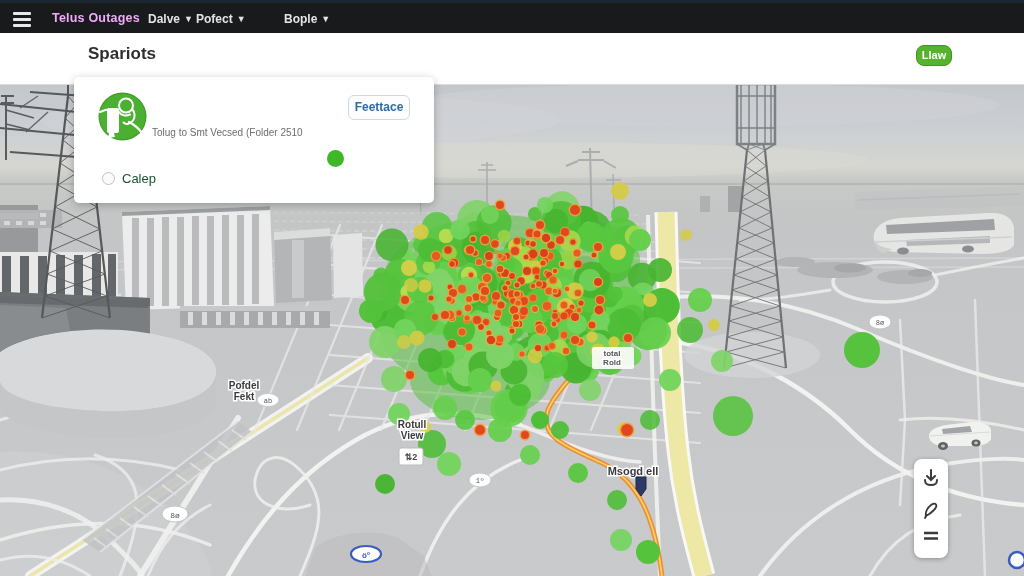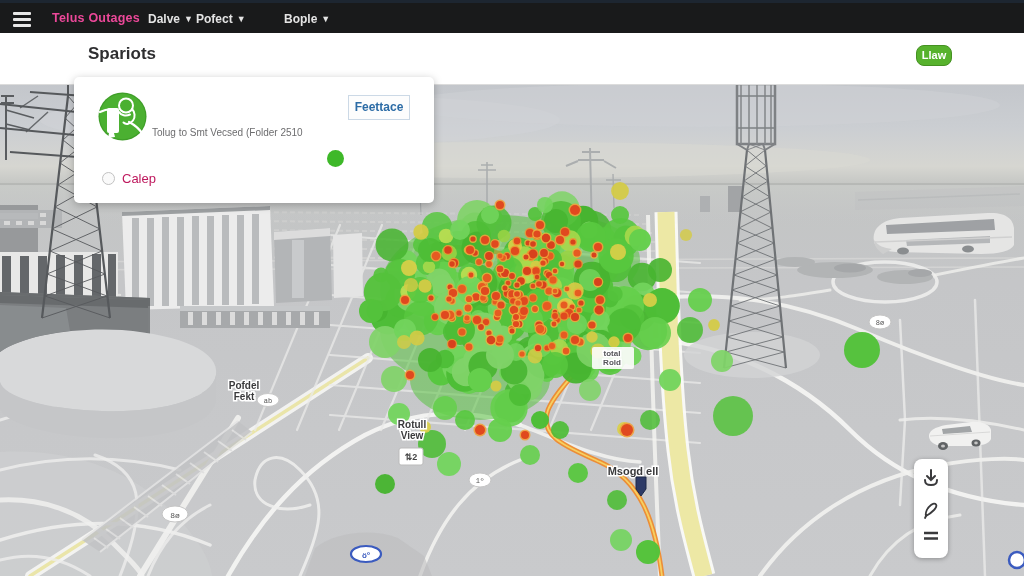--- a/index.html
+++ b/index.html
@@ -1,32 +1,32 @@
 <!DOCTYPE html>
 <html><head><meta charset="utf-8">
 <style>
 * { margin:0; padding:0; box-sizing:border-box; }
 html,body { width:1024px; height:576px; overflow:hidden; font-family:"Liberation Sans", sans-serif; background:#c6c7c9; }
 .topbar { position:absolute; left:0; top:0; width:1024px; height:33px; background:#191a1b; border-top:3px solid #1d2631; }
 .burger { position:absolute; left:13px; top:9px; width:18px; height:15px; }
 .burger span { display:block; height:3px; background:#e8e8e8; margin-bottom:3px; border-radius:1px; }
-.brand { position:absolute; left:52px; top:8px; color:#ec4899; font-size:12.5px; font-weight:700; letter-spacing:0.2px; }
+.brand { position:absolute; left:52px; top:8px; color:#f0abfc; font-size:12.5px; font-weight:700; letter-spacing:0.2px; }
 .nav { position:absolute; top:9px; color:#e4e4e4; font-size:12px; font-weight:700; }
 .nav .car { font-size:9px; position:relative; top:-1px; margin-left:4px; }
 .subbar { position:absolute; left:0; top:33px; width:1024px; height:52px; background:#ffffff; border-bottom:1px solid #dcdcdc; }
 .title { position:absolute; left:88px; top:11px; font-size:17px; font-weight:700; color:#2e2e30; }
 .llaw { position:absolute; left:916px; top:12px; width:36px; height:21px; background:#57b22d; border:1px solid #459122; border-radius:8px; color:#fff; font-size:11px; font-weight:700; text-align:center; line-height:19px; }
 .card { position:absolute; left:74px; top:77px; width:360px; height:126px; background:#ffffff; border-radius:5px; box-shadow:0 2px 8px rgba(0,0,0,0.25); }
 .avatar { position:absolute; left:24px; top:15px; width:49px; height:49px; }
 .ctitle { position:absolute; left:78px; top:17px; font-size:17px; font-weight:700; color:#2c2c2e; }
 .csub { position:absolute; left:78px; top:50px; font-size:10px; color:#6d6d6f; }
-.fbtn { position:absolute; left:274px; top:18px; width:62px; height:25px; background:#fdfdfd; border:1px solid #ccd9e6; border-radius:0; color:#2d6ca6; font-size:12px; font-weight:700; text-align:center; line-height:23px; }
+.fbtn { position:absolute; left:274px; top:18px; width:62px; height:25px; background:#fdfdfd; border:1px solid #ccd9e6; border-radius:6px; color:#2d6ca6; font-size:12px; font-weight:700; text-align:center; line-height:23px; }
 .cbody { position:absolute; left:26px; top:71px; font-size:12.5px; color:#3a3a3c; letter-spacing:0.1px; }
 .gdot { position:absolute; left:253px; top:73px; width:17px; height:17px; border-radius:50%; background:#3eb829; }
-.crow { position:absolute; left:28px; top:94px; font-size:13px; color:#be185d; }
+.crow { position:absolute; left:28px; top:94px; font-size:13px; color:#14532d; }
 .radio { display:inline-block; width:13px; height:13px; border:1.5px solid #c2c2c2; border-radius:50%; vertical-align:-2px; margin-right:7px; background:#fafafa; }
 .ctrl { position:absolute; left:914px; top:459px; width:34px; height:99px; background:#ffffff; border-radius:8px; box-shadow:0 1px 5px rgba(0,0,0,0.3); }
 .ctrl svg { display:block; margin:0 auto; }
 </style></head>
 <body>
 <svg width="1024" height="499" viewBox="0 77 1024 499" style="position:absolute;left:0;top:77px;display:block">
 <defs>
 <linearGradient id="sky" x1="0" y1="0" x2="0" y2="1">
 <stop offset="0" stop-color="#c2c5ca"></stop>
 <stop offset="0.45" stop-color="#cbced2"></stop>

